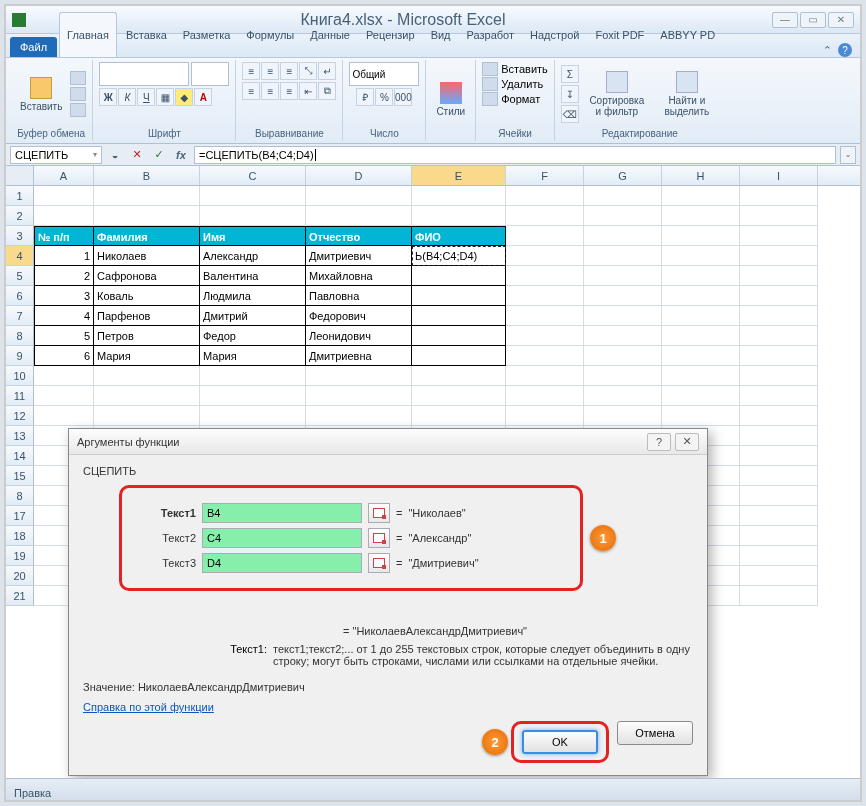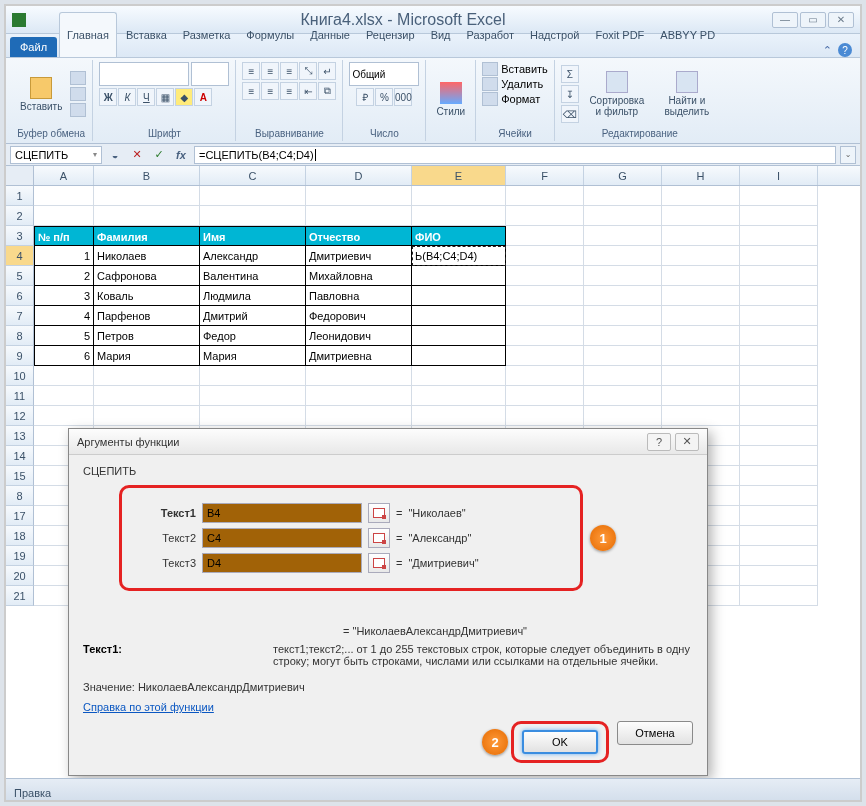--- a/index.html
+++ b/index.html
@@ -68,32 +68,32 @@
 .dialog { position: absolute; left: 62px; top: 422px; width: 640px; background: #f0f0f0; border: 1px solid #888; box-shadow: 4px 4px 12px rgba(0,0,0,.3); font-size: 11px; }
 .dlg-title { height: 26px; background: linear-gradient(#fdfdfd,#e8e8e8); border-bottom: 1px solid #ccc; display: flex; align-items: center; padding: 0 8px; }
 .dlg-title .t { flex: 1; color: #333; }
 .dlg-tbtn { width: 24px; height: 18px; border: 1px solid #bbb; background: #f4f4f4; margin-left: 4px; border-radius: 2px; display: flex; align-items: center; justify-content: center; color: #555; font-size: 11px; }
 .dlg-body { padding: 10px 14px 8px; }
 .dlg-fn { font-size: 11px; color: #333; margin-bottom: 8px; }
 .red-box { border: 3px solid #e52222; border-radius: 10px; padding: 10px 14px; position: relative; }
 .arg-row { display: flex; align-items: center; margin: 5px 0; gap: 6px; }
 .arg-lbl { width: 60px; text-align: right; color: #333; }
 .arg-lbl.bold { font-weight: bold; }
-.arg-input { width: 160px; height: 20px; border: 1px solid #aab; background: #a16207; padding: 0 4px; font-size: 11px; }
+.arg-input { width: 160px; height: 20px; border: 1px solid #aab; background: #86efac; padding: 0 4px; font-size: 11px; }
 .ref-btn { width: 22px; height: 20px; border: 1px solid #aab; background: linear-gradient(#fff,#e8e8e8); display: flex; align-items: center; justify-content: center; }
 .ref-ico { width: 12px; height: 10px; border: 1px solid #c44; background: #fff; position: relative; }
 .ref-ico:after { content: ""; position: absolute; width: 4px; height: 4px; background: #c44; right: -2px; bottom: -2px; }
 .arg-eq { color: #333; }
 .arg-res { color: #333; }
 .marker { position: absolute; width: 26px; height: 26px; border-radius: 50%; background: radial-gradient(#ff9a3a,#e56a00); color: #fff; font-weight: bold; display: flex; align-items: center; justify-content: center; font-size: 13px; box-shadow: 0 1px 3px rgba(0,0,0,.4); }
 .m1 { right: -36px; top: 50%; transform: translateY(-50%); }
 .dlg-result { margin: 34px 0 6px 260px; color: #333; }
 .dlg-desc { color: #333; margin: 4px 0 8px; }
 .dlg-argdesc { display: flex; margin-bottom: 14px; }
-.dlg-argdesc .al { width: 190px; font-weight: bold; padding-right: 6px; }
+.dlg-argdesc .al { width: 190px; text-align: right; font-weight: normal; padding-right: 6px; }
 .dlg-argdesc .ad { flex: 1; color: #333; }
 .dlg-value { color: #333; margin-bottom: 8px; }
 .dlg-help { color: #0a57c2; text-decoration: underline; cursor: pointer; text-align: center; }
 .dlg-btns { display: flex; justify-content: flex-end; gap: 8px; padding: 0 14px 12px; position: relative; }
 .dlg-btn { width: 76px; height: 24px; border: 1px solid #8a8a8a; background: linear-gradient(#fdfdfd,#e2e2e2); border-radius: 3px; font-size: 11px; }
 .dlg-btn.ok { border: 2px solid #3a8de0; box-shadow: 0 0 4px #6ab0f2; }
 .ok-wrap { position: relative; border: 3px solid #e52222; border-radius: 10px; padding: 6px 8px; }
 .m2 { left: -32px; top: 50%; transform: translateY(-50%); }
 
 .statusbar { position: absolute; left: 0; right: 0; bottom: 0; height: 22px; background: linear-gradient(#e6edf5,#d4dfec); border-top: 1px solid #b0c0d4; display: flex; align-items: flex-start; padding: 8px 8px; color: #3b5168; font-size: 11px; }

